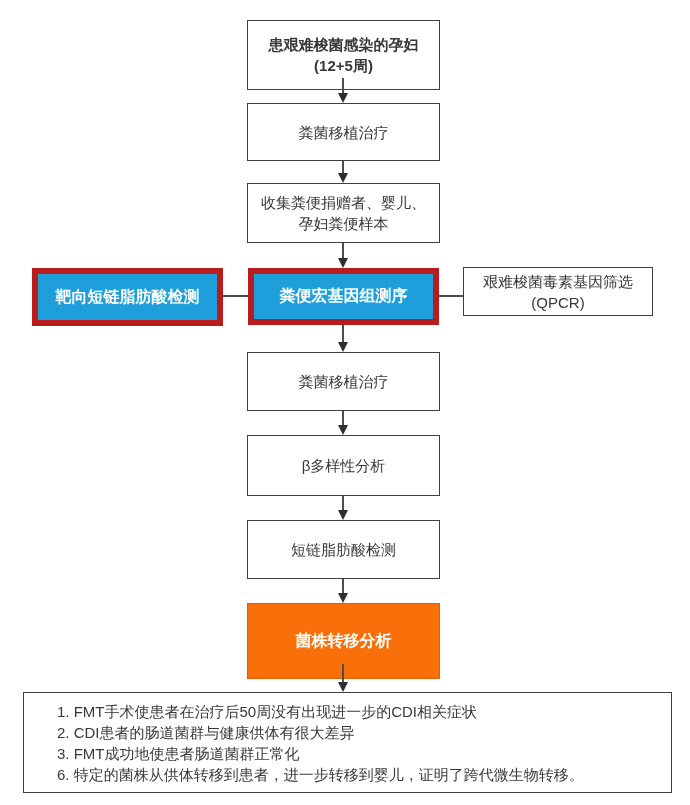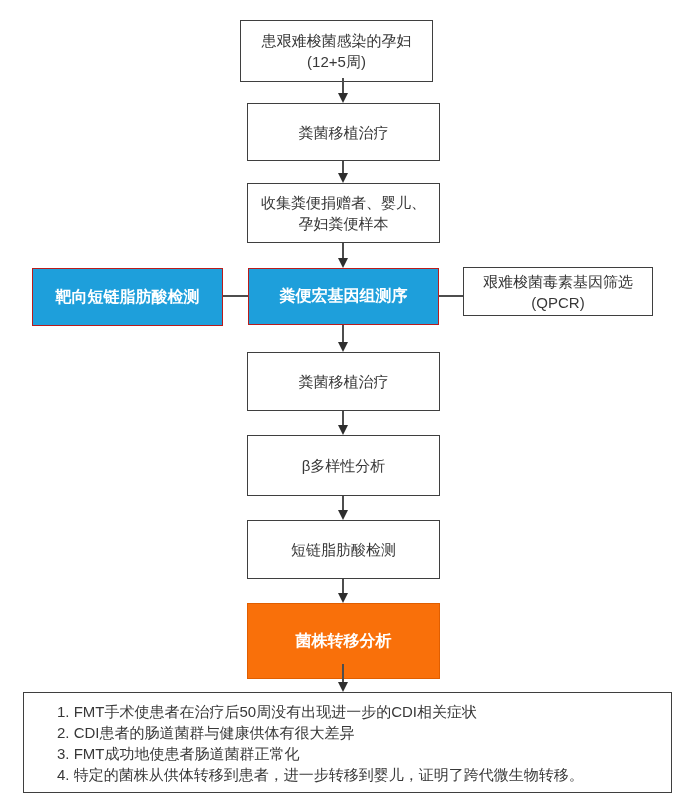--- a/index.html
+++ b/index.html
@@ -19,34 +19,34 @@
     line-height:1.4;
     color:#383838;
     white-space:pre-line;
   }
   .node-white{
     background:#ffffff;
     border:1.5px solid #3f3f3f;
   }
   .node-blue{
     background:#1e9fdb;
-    border:1px solid #b91c1c;
+    border:6px solid #b91c1c;
     color:#ffffff;
     font-weight:bold;
     font-size:16px;
   }
   .node-orange{
     background:#f9700a;
     border:1px solid #e05e00;
     color:#ffffff;
     font-weight:bold;
     font-size:16px;
   }
   
-  .nd-pregnant {left:240px; top:20px;  width:193px; height:62px;}
+  .nd-pregnant {left:247px; top:20px;  width:193px; height:70px;font-weight:bold;}
   .nd-fmt      {left:247px; top:103px; width:193px; height:58px;}
   .nd-collect  {left:247px; top:183px; width:193px; height:60px;}
   .nd-target   {left:32px;  top:268px; width:191px; height:58px;}
   .nd-meta     {left:248px; top:268px; width:191px; height:57px;}
   .nd-qpcr     {left:463px; top:267px; width:190px; height:49px;}
   .nd-species  {left:247px; top:352px; width:193px; height:59px;}
   .nd-beta     {left:247px; top:435px; width:193px; height:61px;}
   .nd-scfa     {left:247px; top:520px; width:193px; height:59px;}
   .nd-strain   {left:247px; top:603px; width:193px; height:76px;}
   .nd-conclusions{
@@ -141,17 +141,17 @@
 
   <div class="v-arrow a8">
       <span class="head"></span>
     </div>
 
   <div class="node node-white nd-conclusions">
     <div class="conclusion-lines">
       <div class="conclusion-line">1. FMT手术使患者在治疗后50周没有出现进一步的CDI相关症状</div>
       <div class="conclusion-line">2. CDI患者的肠道菌群与健康供体有很大差异</div>
       <div class="conclusion-line">3. FMT成功地使患者肠道菌群正常化</div>
-      <div class="conclusion-line">4. 特定的菌株从供体转移到患者，进一步转移到婴儿，证明了跨代微生物转移。</div>
+      <div class="conclusion-line">6. 特定的菌株从供体转移到患者，进一步转移到婴儿，证明了跨代微生物转移。</div>
     </div>
   </div>
 
 </div>
 
 </body></html>

